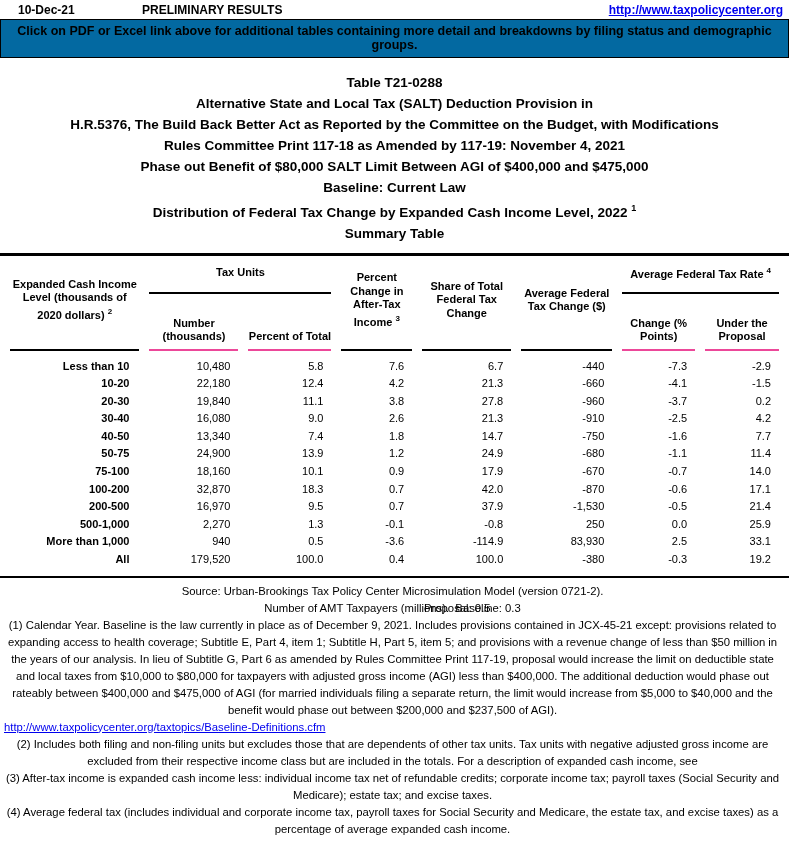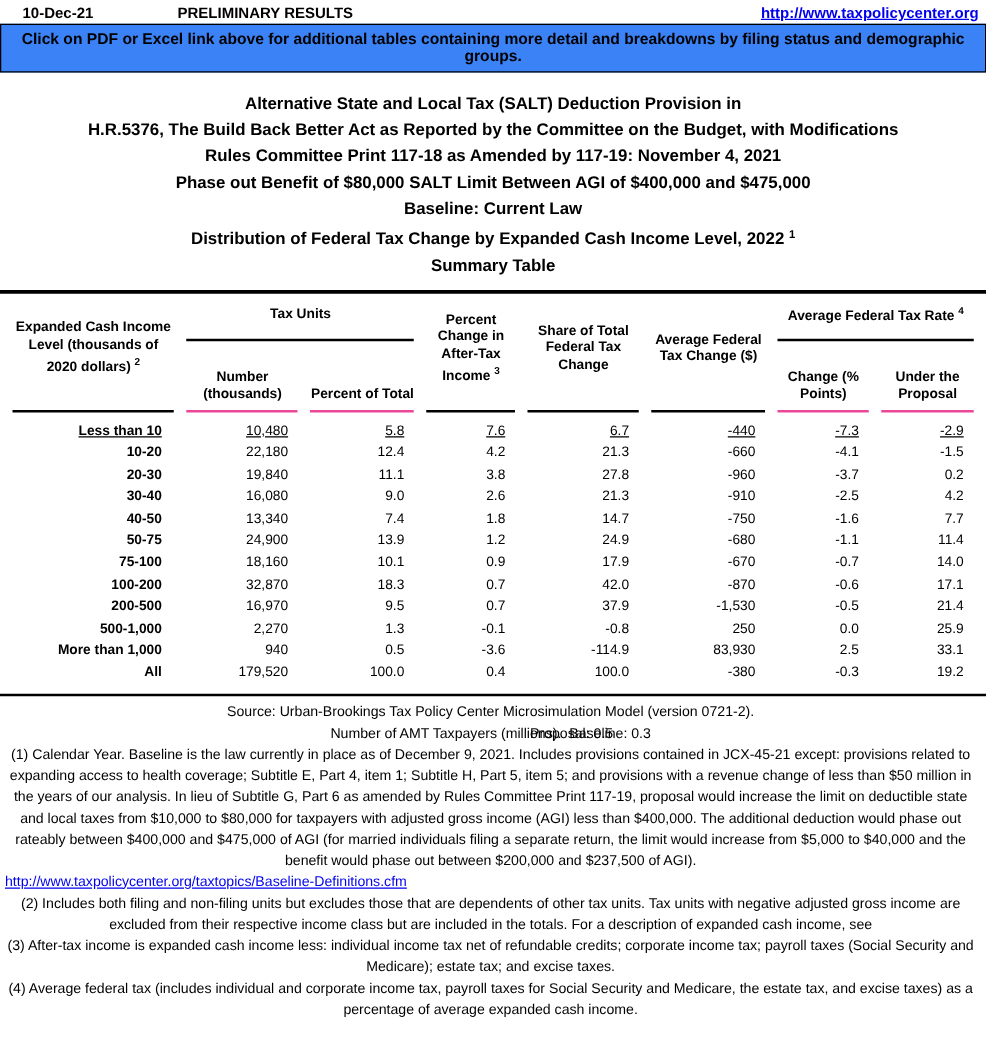--- a/index.html
+++ b/index.html
@@ -7,21 +7,21 @@
   body {
     height: 850px; overflow: hidden; position: relative;
     font-family: "Liberation Sans", sans-serif; color: #000;
   }
   
   .topline { display: flex; align-items: baseline; padding: 3px 6px 2px 18px; font-size: 12px; font-weight: bold; }
   .topline .date { width: 124px; }
   .topline .url { margin-left: auto; color: #0000EE; text-decoration: underline; cursor: pointer; }
   
   .banner {
-    border: 1px solid #000; background: #3b82f6; text-align: center;
+    border: 1px solid #000; background: #0369a1; text-align: center;
     font-weight: bold; font-size: 12.5px; padding: 4px 2px 5px 2px;
   }
   
   .titles { margin-top: 14px; text-align: center; font-weight: bold; font-size: 13.5px; line-height: 21px; }
   .titles sup { font-size: 9px; }
   
   .rule { border: 0; height: 0; }
   .rule-top { border-top: 3px solid #000; margin-top: 9px; }
   .rule-bottom { border-top: 2.5px solid #000; margin-top: 7px; }
   
@@ -29,21 +29,21 @@
     width: 789px; table-layout: fixed;
     border-collapse: separate; border-spacing: 10px 0;
     font-size: 11px;
   }
   th { font-weight: bold; text-align: center; line-height: 13.5px; }
   th sup { font-size: 8px; }
   tr.group-row th.grp { height: 38px; vertical-align: middle; border-bottom: 2px solid #000; padding-bottom: 2px; }
   tr.group-row th.spanhead { vertical-align: middle; border-bottom: 2px solid #000; padding-bottom: 4px; }
   tr.leaf-row th { height: 57px; vertical-align: bottom; border-bottom: 2px solid #ec4899; padding-bottom: 5px; }
   tbody td { text-align: right; padding: 1px 8px 1px 0; line-height: 15.6px; white-space: nowrap; }
-  tbody tr:first-child td { padding-top: 8px; text-decoration: underline; }
+  tbody tr:first-child td { padding-top: 8px; }
   td.rowlabel { font-weight: bold; padding-right: 10px; }
   tbody { }
   
   .footer { padding: 5px 8px 0 4px; font-size: 11.3px; line-height: 17px; }
   .footer p { margin: 0; text-align: center; }
   .amt-line { position: relative; }
   .amt-line .pre { white-space: pre-wrap; }
   .amt-line .proposal { position: absolute; left: 420px; top: 0; }
   a.link, .link { color: #0000EE; text-decoration: underline; cursor: pointer; display: inline-block; }
 </style>
@@ -52,20 +52,21 @@
 
 <div class="topline">
   <span class="date">10-Dec-21</span>
   <span class="prelim">PRELIMINARY RESULTS</span>
   <a class="url">http://www.taxpolicycenter.org</a>
 </div>
 
 <div class="banner">Click on PDF or Excel link above for additional tables containing more detail and breakdowns by filing status and demographic groups.</div>
 
 <div class="titles">
+  <div>Table T21-0288</div>
   <div>Alternative State and Local Tax (SALT) Deduction Provision in</div>
   <div>H.R.5376, The Build Back Better Act as Reported by the Committee on the Budget, with Modifications</div>
   <div>Rules Committee Print 117-18 as Amended by 117-19: November 4, 2021</div>
   <div>Phase out Benefit of $80,000 SALT Limit Between AGI of $400,000 and $475,000</div>
   <div>Baseline: Current Law</div>
   <div><span>Distribution of Federal Tax Change by Expanded Cash Income Level, 2022</span> <sup>1</sup></div>
   <div>Summary Table</div>
 </div>
 
 <div class="rule rule-top"></div>

